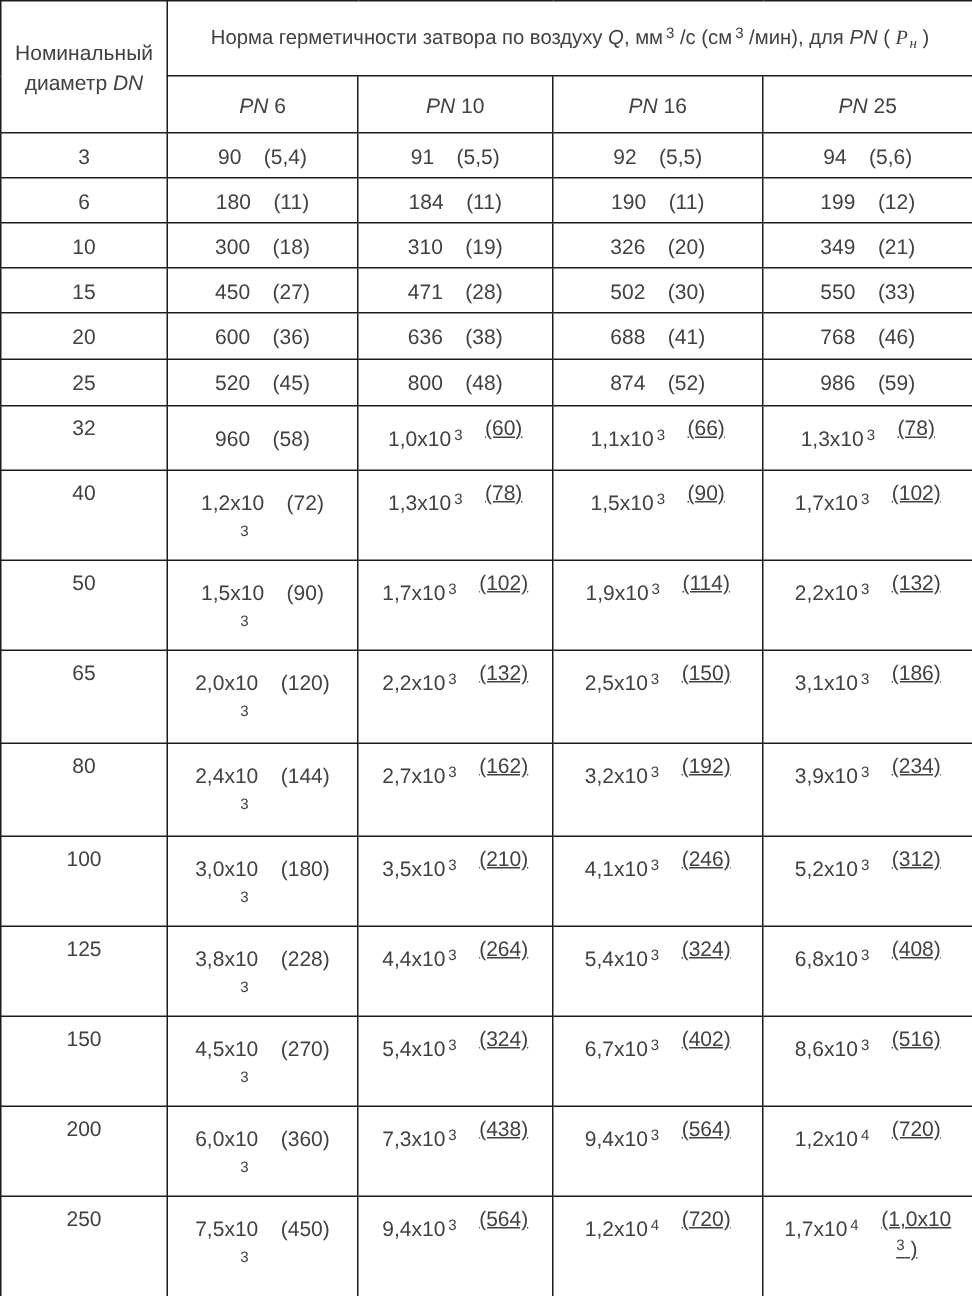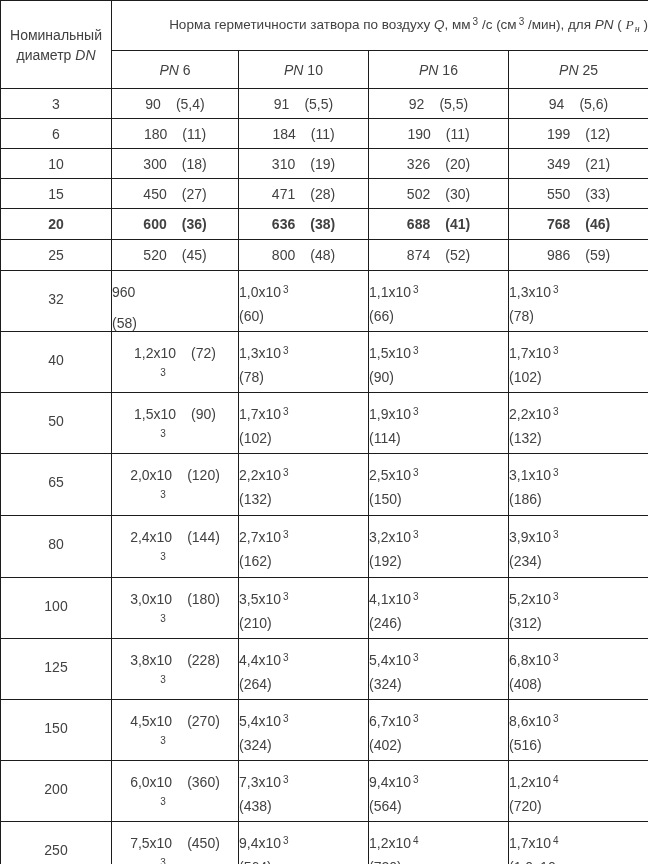--- a/index.html
+++ b/index.html
@@ -22,53 +22,53 @@
   }
   
   td.corner{
     text-align:center;
     vertical-align:middle;
     line-height:20px;
     height:87px;
     margin-top:44px;
   }
   td.mainh{
-    text-align:right;
+    text-align:center;
     vertical-align:middle;
     height:49px;
     font-size:13.5px;
     white-space:nowrap;
   }
   td.pnh{
     text-align:center;
     vertical-align:middle;
     height:37px;
   }
   
   td.dn{ text-align:center; vertical-align:middle; }
   td.data{ vertical-align:middle; }
-  tr.tall td.dn{ vertical-align:top; padding-top:20px; line-height:16px; }
+  tr.tall td.dn{ vertical-align:top; padding-top:6px; line-height:16px; }
   tr.tall td.data{ vertical-align:top; padding-top:6px; }
   .cw{
     display:flex;
     justify-content:center;
     align-items:baseline;
     gap:15px;
     line-height:16px;
   }
-  tr.tall .cw{ margin-top:7px;flex-direction:column; }
+  tr.tall .cw{ margin-top:7px; }
   .cw.col{ display:block; }
   .cw.col .l1{
     display:flex;
     justify-content:center;
     align-items:baseline;
     gap:15px;
     line-height:16px;
   }
-  .praised{ transform:translateY(-7px); }
+  .praised{ transform:translateY(-7px);text-decoration:underline; }
   sup.s, .supch{
     font-size:10px;
     line-height:10px;
     vertical-align:4px;
     margin-left:2px;
   }
   .supline{
     font-size:10px;
     line-height:12px;
     margin-top:6px;
@@ -220,21 +220,21 @@
             <span>(30)</span>
           </div>
         </td>
         <td class="data">
           <div class="cw">
             <span>550</span>
             <span>(33)</span>
           </div>
         </td>
       </tr>
-      <tr style="height: 31px; font-weight: bold;">
+      <tr style="height: 31px;">
         <td class="dn">20</td>
         <td class="data">
           <div class="cw">
             <span>600</span>
             <span>(36)</span>
           </div>
         </td>
         <td class="data">
           <div class="cw">
             <span>636</span>

